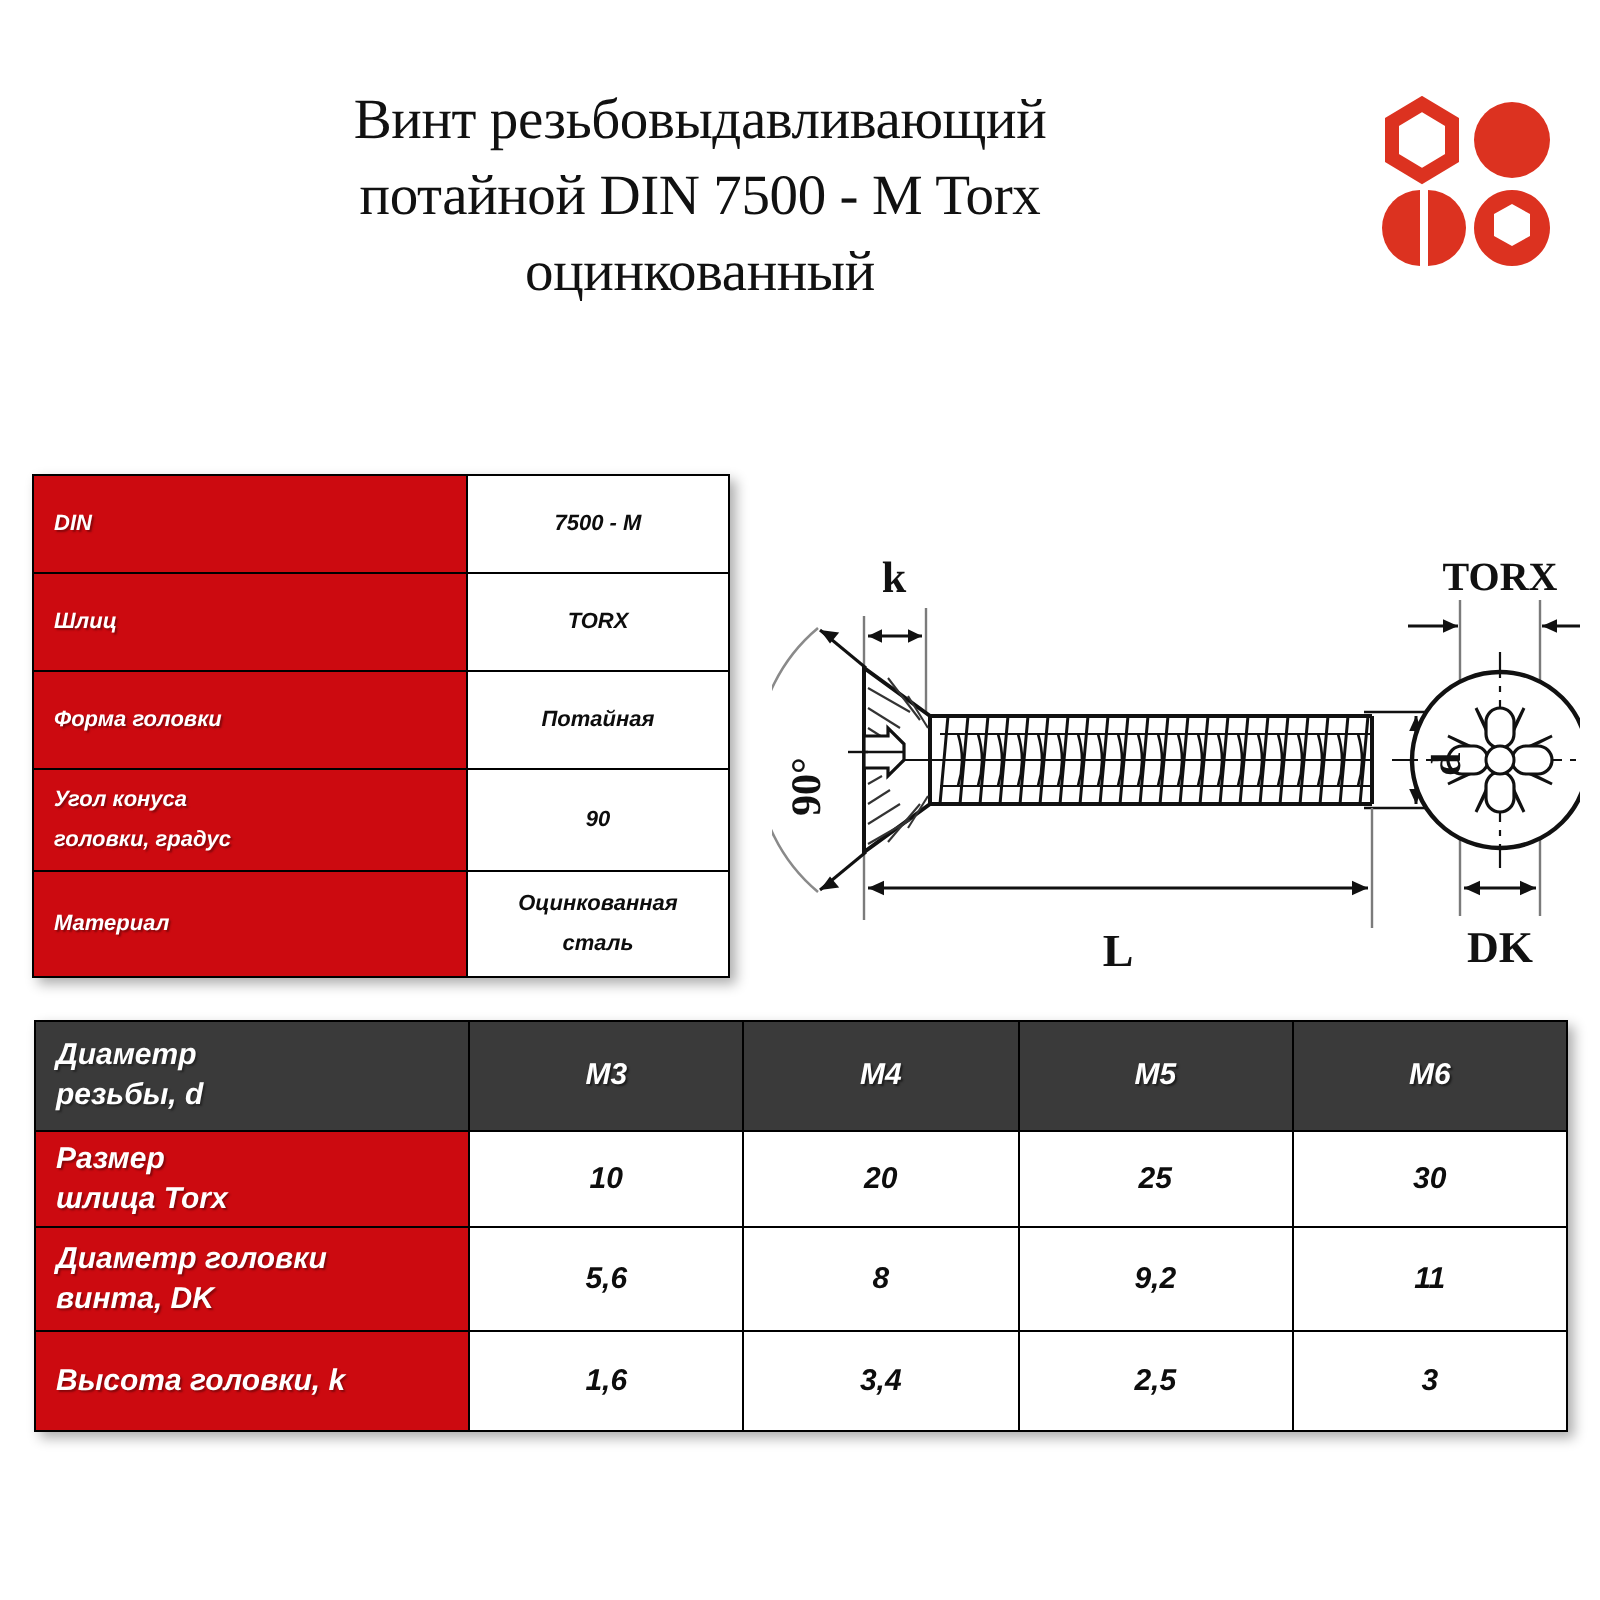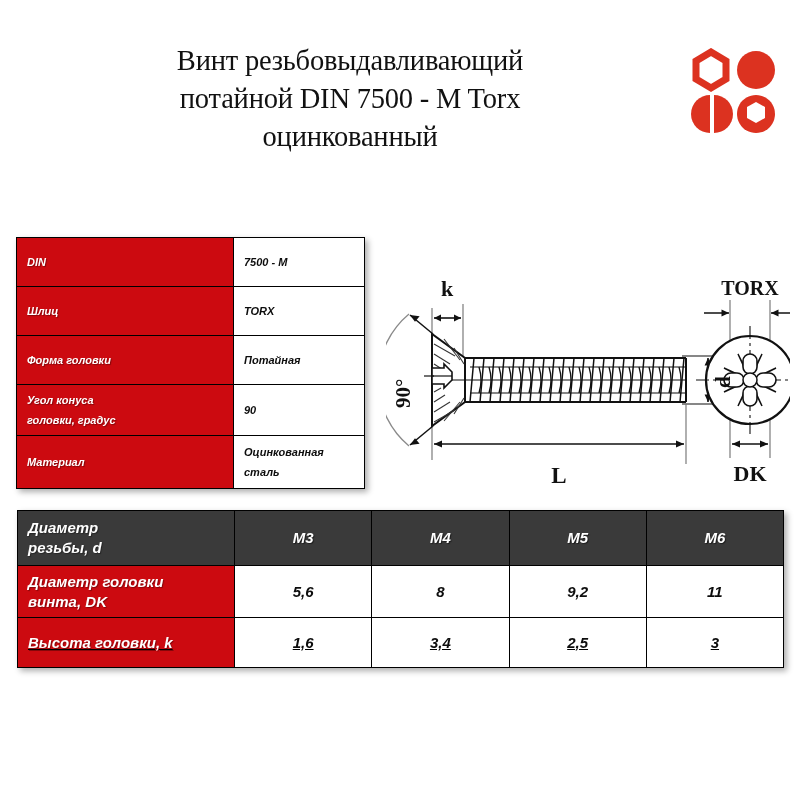--- a/index.html
+++ b/index.html
@@ -65,21 +65,21 @@
     background: #CC0A10;
     color: #ffffff;
     width: 196px;
     text-align: left;
     line-height: 20px;
     text-shadow: 1px 1px 1px rgba(0,0,0,0.35);
   }
   #spec-table td.v {
     background: #ffffff;
     color: #0d0d0d;
-    text-align: left;
+    text-align: center;
     line-height: 20px;
   }
   .r1 td { height: 48px; }
   .r2 td { height: 48px; }
   .r3 td { height: 48px; }
   .r4 td { height: 50px; }
   .r5 td { height: 52px; }
 
   
   #dim-table {
@@ -118,21 +118,21 @@
     text-shadow: 1px 1px 1px rgba(0,0,0,0.5);
   }
   #dim-table tbody td.val {
     background: #ffffff;
     color: #0d0d0d;
     text-align: center;
   }
   #dim-table thead tr { height: 55px; }
   #dim-table tbody tr.d1 { height: 48px; }
   #dim-table tbody tr.d2 { height: 52px; }
-  #dim-table tbody tr.d3 { height: 50px; text-decoration: underline; }
+  #dim-table tbody tr.d3 { height: 50px; }
 
   
   #drawing {
     position: absolute;
     left: 386px;
     top: 268px;
     width: 404px;
     height: 225px;
   }
 </style>
@@ -336,20 +336,30 @@
         <div>Диаметр</div>
         <div>резьбы, d</div>
       </th>
       <th class="colhead">M3</th>
       <th class="colhead">M4</th>
       <th class="colhead">M5</th>
       <th class="colhead">M6</th>
     </tr>
   </thead>
   <tbody>
+    <tr class="d1">
+      <td class="rowhead">
+        <div>Размер</div>
+        <div>шлица Torx</div>
+      </td>
+      <td class="val">10</td>
+      <td class="val">20</td>
+      <td class="val">25</td>
+      <td class="val">30</td>
+    </tr>
     <tr class="d2">
       <td class="rowhead">
         <div>Диаметр головки</div>
         <div>винта, DK</div>
       </td>
       <td class="val">5,6</td>
       <td class="val">8</td>
       <td class="val">9,2</td>
       <td class="val">11</td>
     </tr>

